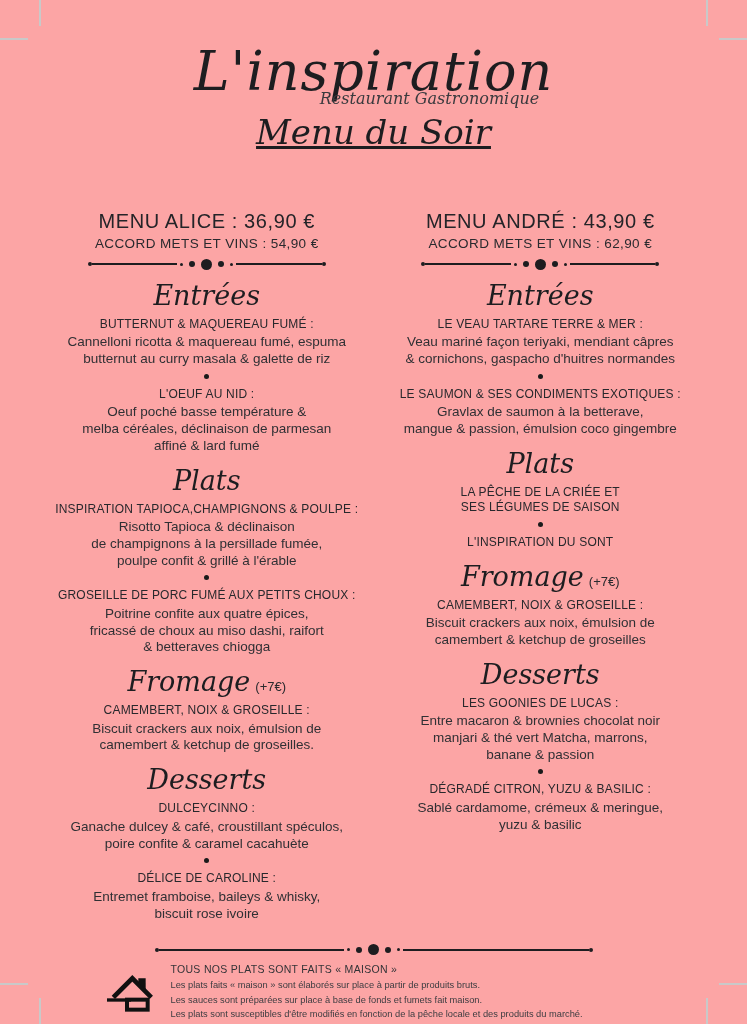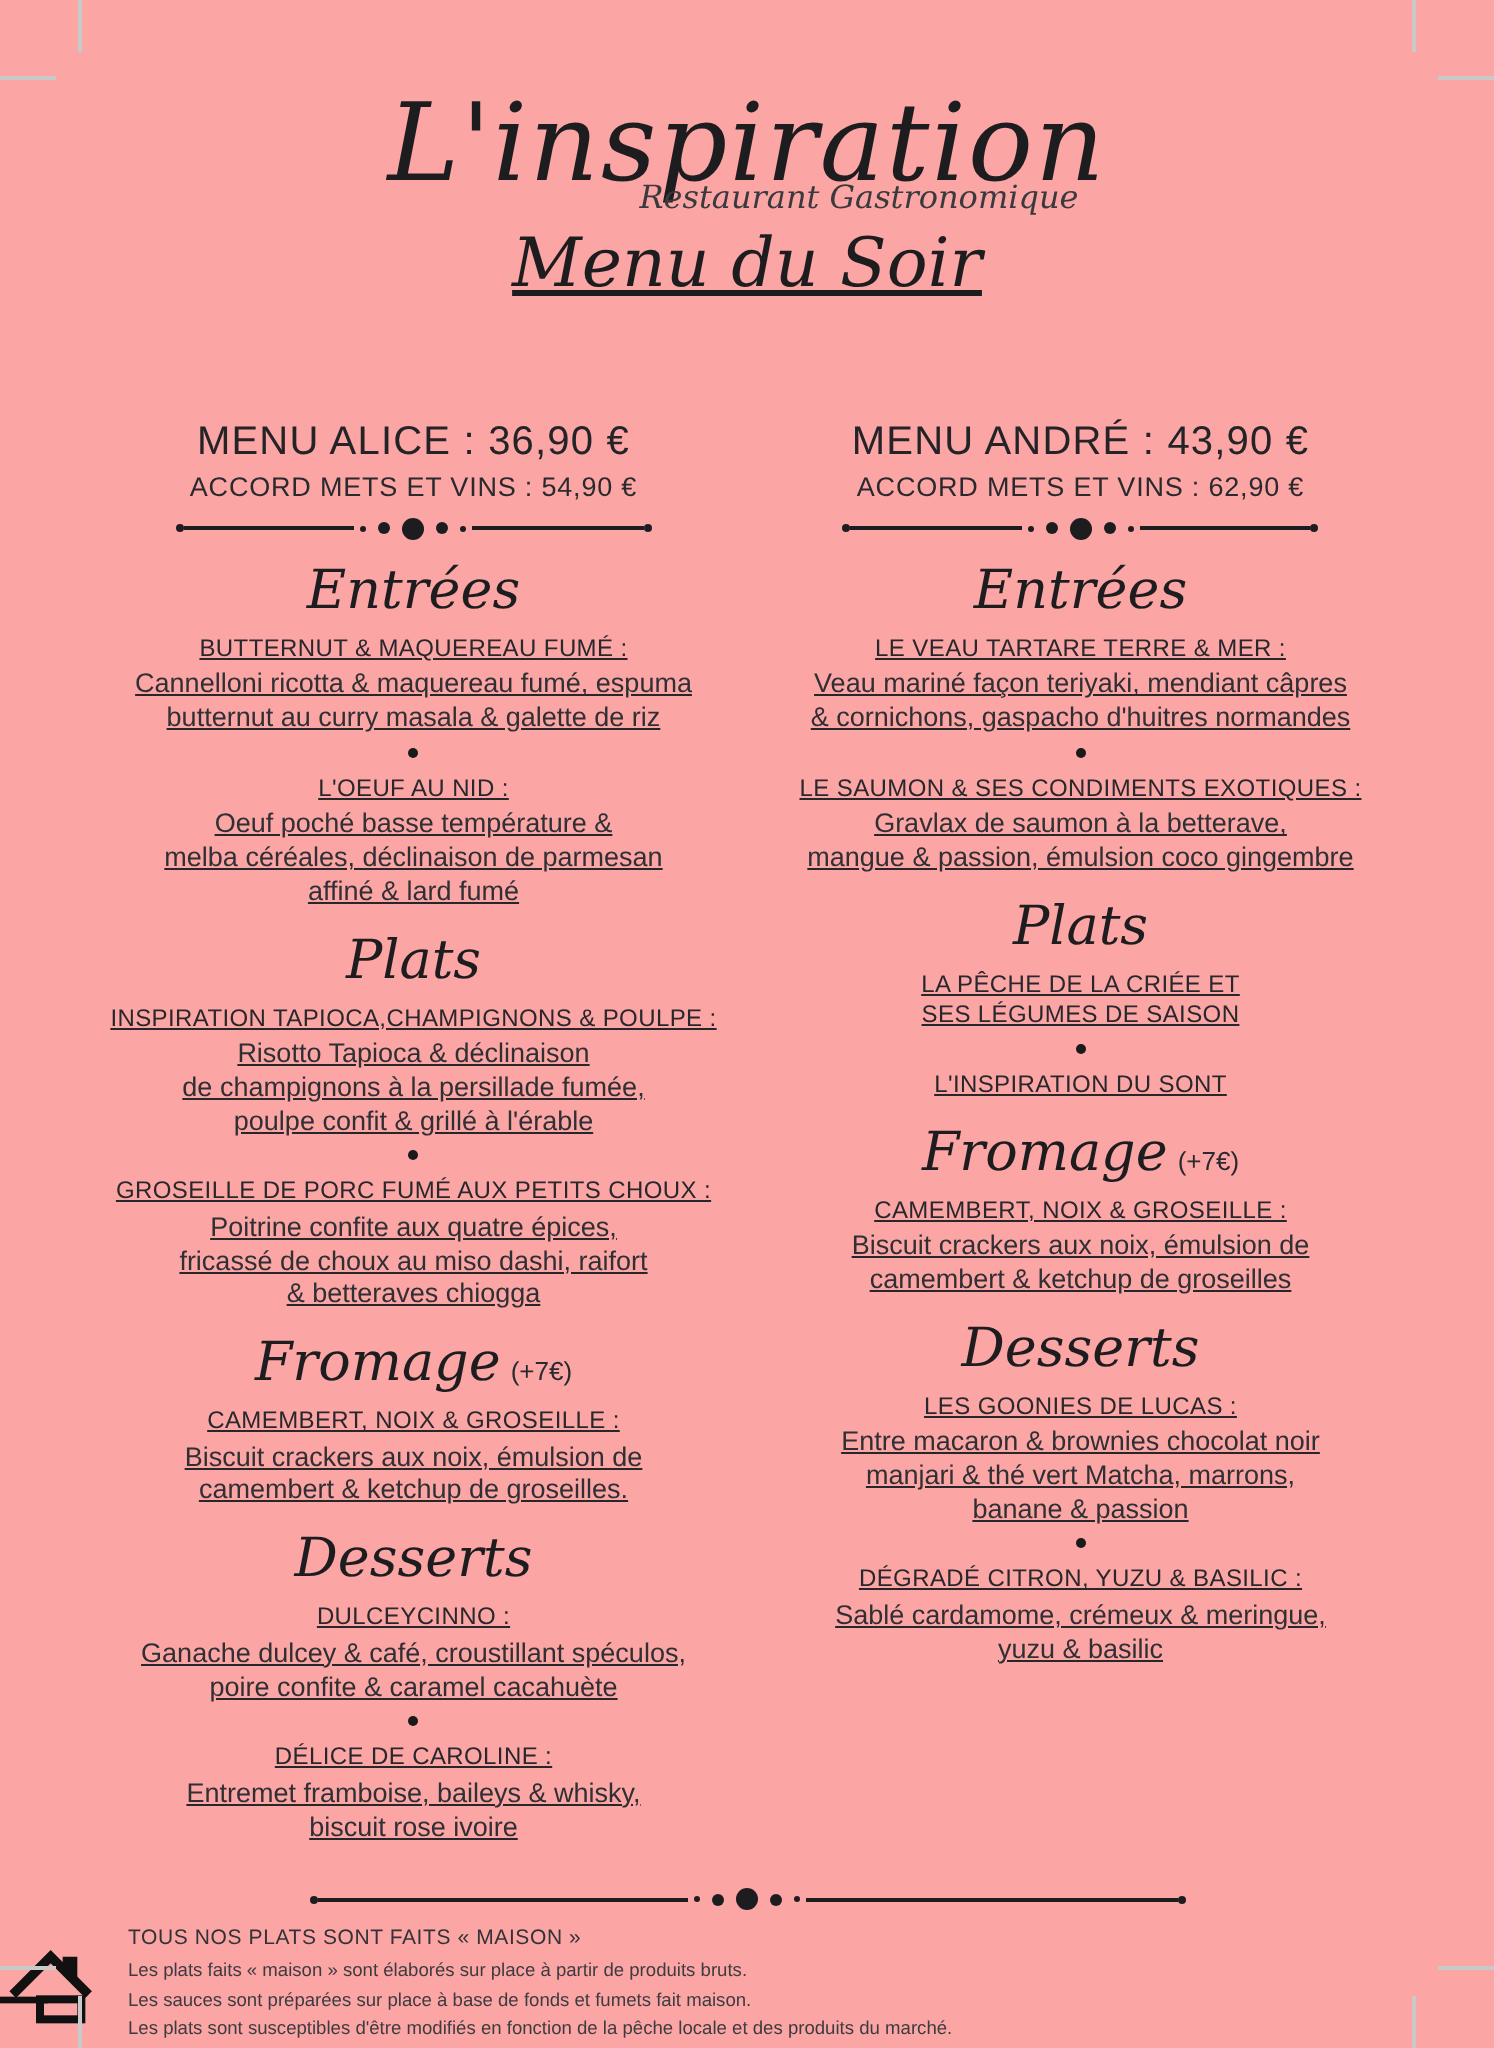--- a/index.html
+++ b/index.html
@@ -60,37 +60,37 @@
   
   .section-heading{margin:10px 0 6px;}
   .section-heading .script{
     font-family:"DejaVu Serif",serif;font-style:italic;
     font-size:27px;color:#1d1d20;
   }
   .section-heading .note{
     font-family:"Liberation Sans",sans-serif;font-style:normal;
     font-size:13px;color:#2a2a2e;margin-left:5px;
   }
-  .dish{margin-bottom:6px;text-decoration:underline;}
+  .dish{margin-bottom:6px;}
   .dish-name{
     font-size:12px;letter-spacing:.2px;color:#28282c;
     white-space:pre-line;line-height:1.3;margin-bottom:2px;
   }
   .dish-desc{
     font-size:13.5px;line-height:1.24;color:#303034;white-space:pre-line;
   }
   .dot-sep{
     display:block;width:5px;height:5px;border-radius:50%;
     background:#1a1a1a;margin:6px auto 8px;
   }
 
   
   .footer{margin-top:16px;}
   .footer-row{
-    display:flex;align-items:flex-start;
+    display:flex;align-items:flex-start;justify-content:center;
     gap:16px;margin-top:8px;
   }
   .fm-logo{width:48px;height:48px;flex:0 0 auto;margin-top:2px;}
   .footer-texts{text-align:left;width:470px;}
   .footer-heading{font-size:10.5px;letter-spacing:.3px;color:#333337;margin-bottom:3px;}
   .footer-note{font-size:9.3px;line-height:1.55;color:#3c3c40;}
 </style>
 </head>
 <body>
 

